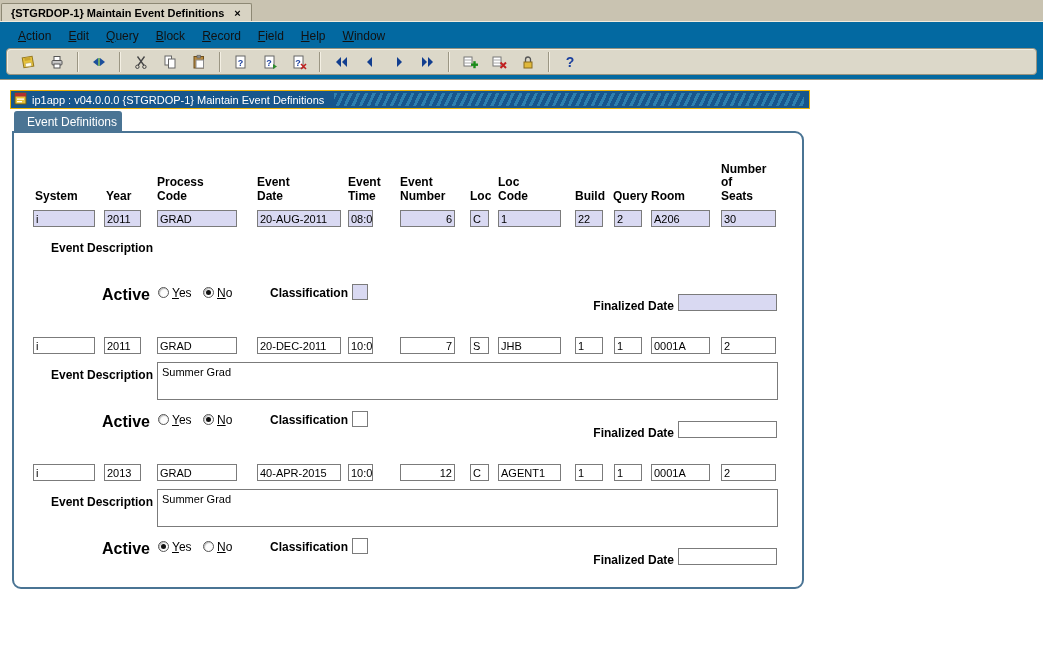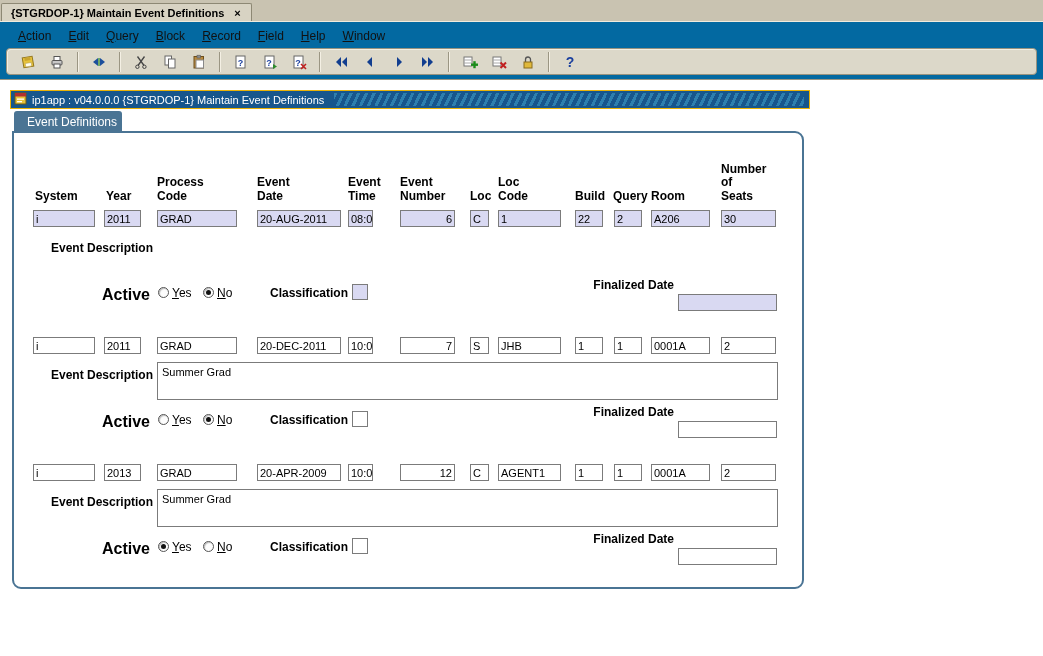--- a/index.html
+++ b/index.html
@@ -52,21 +52,21 @@
   .active-label { position:absolute; left:0; top:1px; width:136px; text-align:right; font-weight:bold; font-size:16px; }
   .radio { position:absolute; width:11px; height:11px; border:1px solid #555; border-radius:50%; background:#fdfdfd; box-shadow:inset 1px 1px 1px rgba(0,0,0,.25); }
   .radio.checked::after { content:""; display:block; width:5px; height:5px; margin:2px; border-radius:50%; background:#111; }
   .radio-yes{left:144px;top:2px} .radio-no{left:189px;top:2px}
   .radio-text { position:absolute; top:1px; font-size:12px; display:inline-block; }
   .radio-text::first-letter { text-decoration:underline; }
   .yes-label{left:158px} .no-label{left:203px}
   .class-label { position:absolute; left:256px; top:1px; font-weight:bold; font-size:12px; }
   .class-box { position:absolute; left:338px; top:-1px; width:16px; height:16px; border:1px solid #7b7b7b; background:#fff; font-size:11px; }
 
-  .finalized-label { position:absolute; left:520px; top:68px; width:140px; text-align:right; font-weight:bold; font-size:12px; }
+  .finalized-label { position:absolute; left:520px; top:89px; width:140px; text-align:right; font-weight:bold; font-size:12px; }
   .finalized-field { position:absolute; left:664px; top:84px; width:99px; height:17px; border:1px solid #7b7b7b; background:#fff; font-size:11px; padding:1px 2px; }
 
   
   .record.current .field,
   .record.current .desc-field,
   .record.current .class-box,
   .record.current .finalized-field { background:#d9d9f2; }
 </style>
 </head>
 <body>
@@ -307,21 +307,21 @@
           <span class="class-box"></span>
         </div>
         <div class="finalized-label">Finalized Date</div>
         <div class="finalized-field"></div>
       </div>
 
       <div class="record r2">
         <div class="field f-system">i</div>
         <div class="field f-year">2013</div>
         <div class="field f-process">GRAD</div>
-        <div class="field f-date">20-APR-2009</div>
+        <div class="field f-date">40-APR-2015</div>
         <div class="field f-time">10:00</div>
         <div class="field f-number">12</div>
         <div class="field f-loc">C</div>
         <div class="field f-loccode">AGENT1</div>
         <div class="field f-build">1</div>
         <div class="field f-floor">1</div>
         <div class="field f-room">0001A</div>
         <div class="field f-seats">2</div>
         <div class="desc-label">Event Description</div>
         <div class="desc-field">Summer Grad</div>

